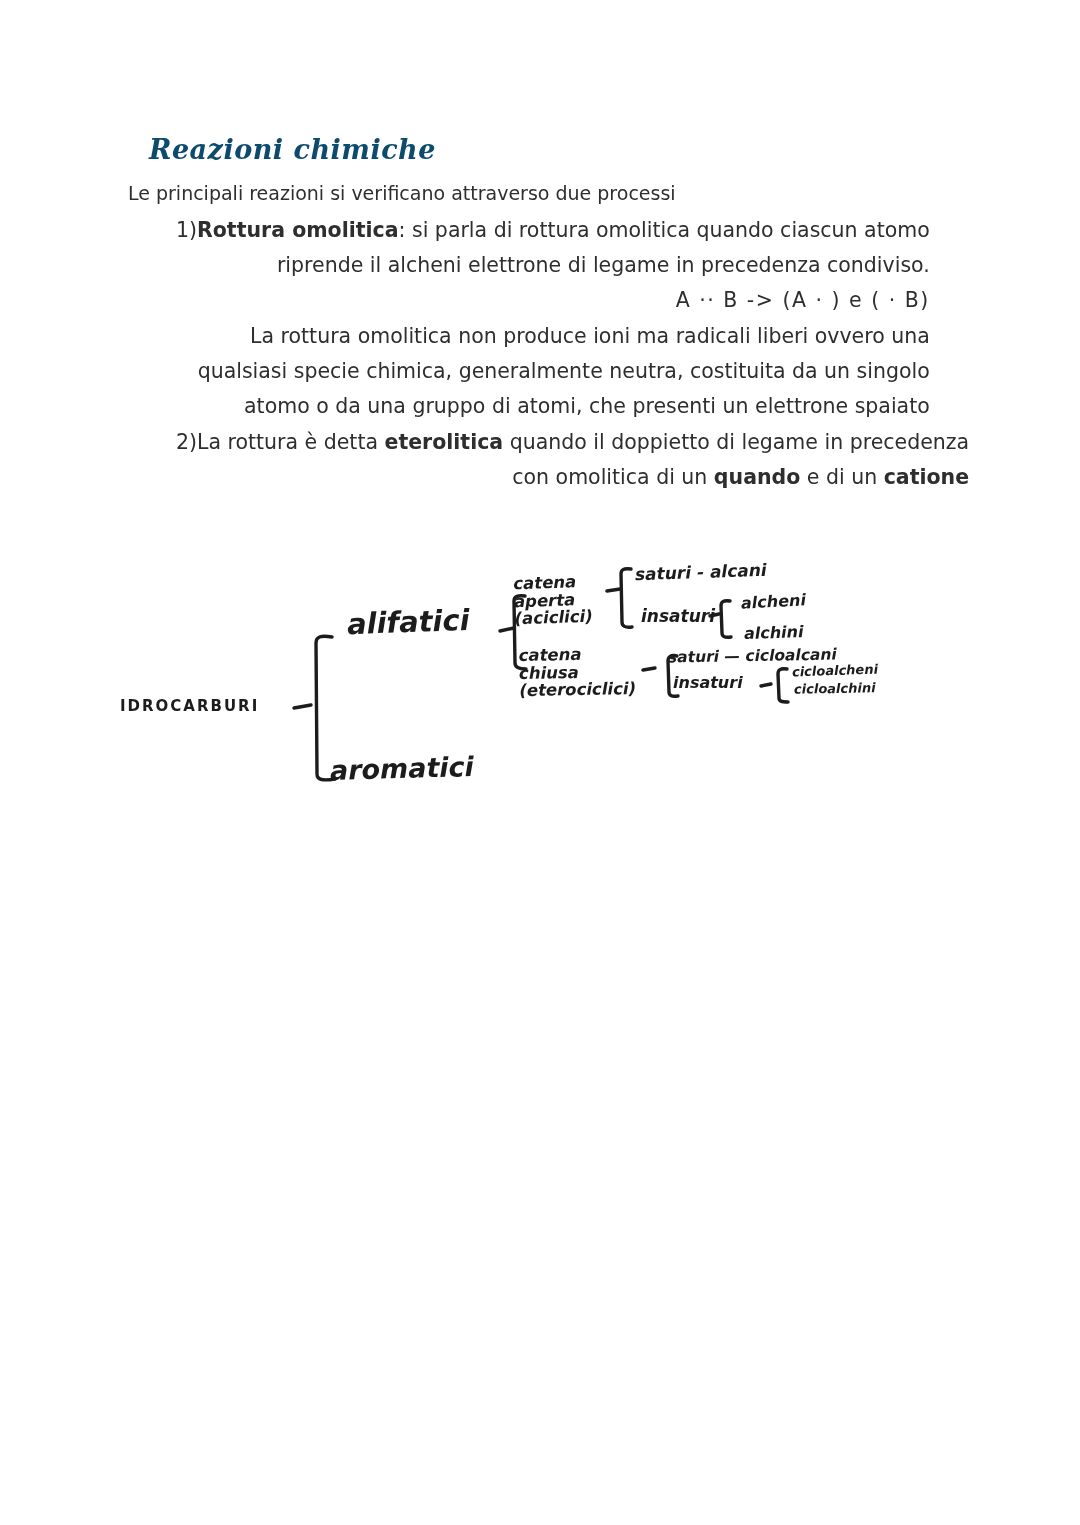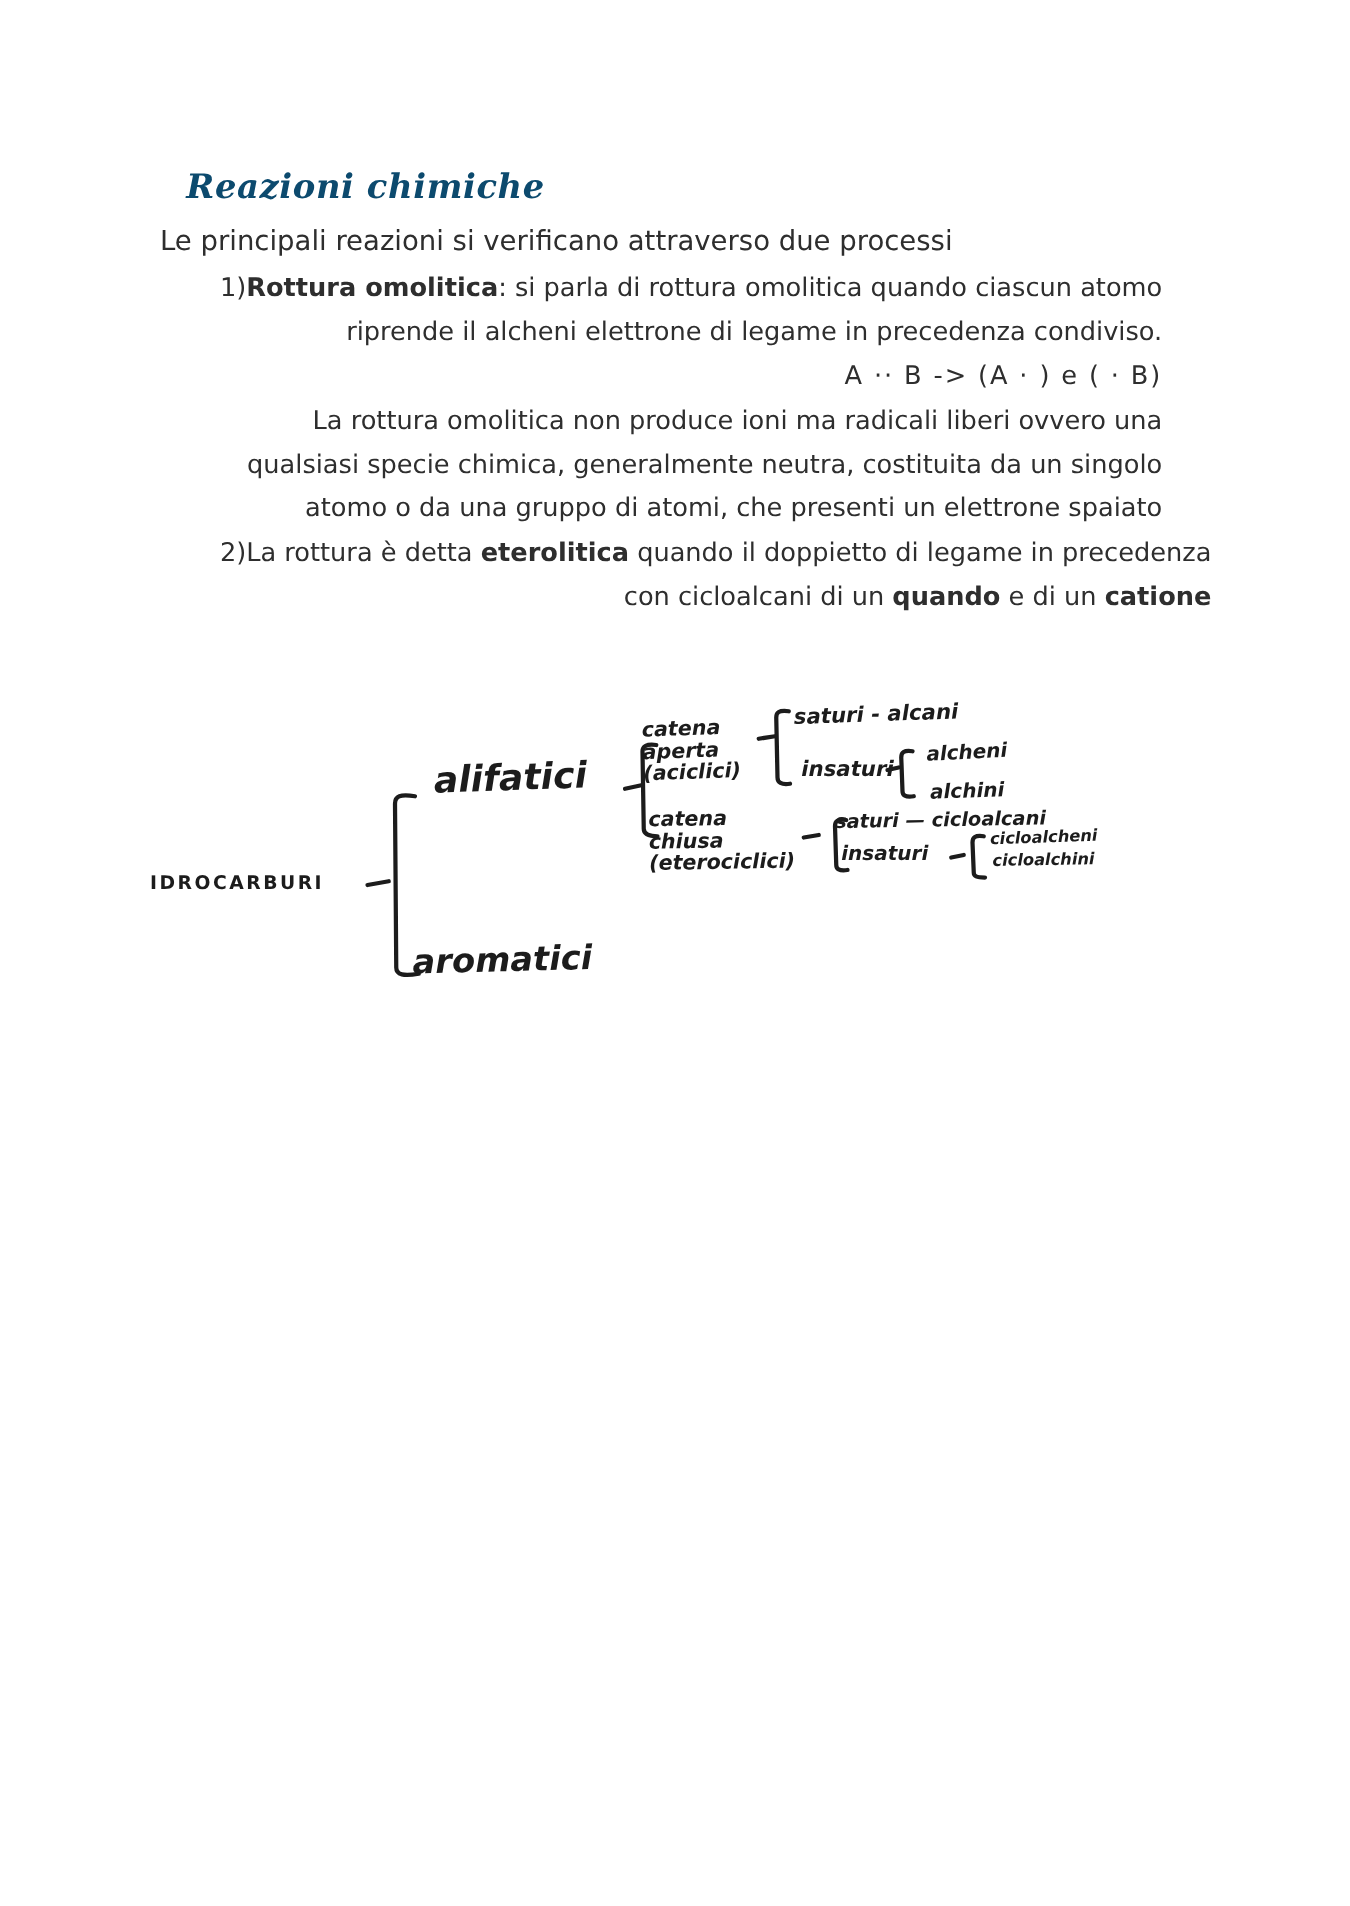--- a/index.html
+++ b/index.html
@@ -30,21 +30,21 @@
     font-size: 27px;
     color: #0c4a6e;
     white-space: nowrap;
     letter-spacing: 0.5px;
     margin-left: 20px;
   }
   .intro {
     position: absolute;
     left: 128px;
     top: 180px;
-    font-size: 22px;
+    font-size: 19px;
     line-height: 27px;
     white-space: nowrap;
   }
   .list-item {
     position: absolute;
     left: 160px;
     white-space: nowrap;
     font-size: 20.5px;
   }
   .item-1 { top: 213px; }
@@ -114,21 +114,21 @@
     <div class="ln"><span class="marker">1)</span><span class="b">Rottura omolitica</span><span>: si parla di rottura omolitica quando ciascun atomo</span></div>
     <div class="ln cont">riprende il alcheni elettrone di legame in precedenza condiviso.</div>
     <div class="ln cont formula">A ·· B -&gt; (A · ) e ( · B)</div>
     <div class="ln cont">La rottura omolitica non produce ioni ma radicali liberi ovvero una</div>
     <div class="ln cont">qualsiasi specie chimica, generalmente neutra, costituita da un singolo</div>
     <div class="ln cont">atomo o da una gruppo di atomi, che presenti un elettrone spaiato</div>
   </div>
 
   <div class="list-item item-2">
     <div class="ln"><span class="marker">2)</span><span>La rottura è detta </span><span class="b">eterolitica</span><span> quando il doppietto di legame in precedenza</span></div>
-    <div class="ln cont"><span>con cicloalcani di un </span><span class="b">quando</span><span> e di un </span><span class="b">catione</span></div>
+    <div class="ln cont"><span>con omolitica di un </span><span class="b">quando</span><span> e di un </span><span class="b">catione</span></div>
   </div>
 
   <div class="tree">
 
     <svg width="840" height="255" viewBox="0 0 840 255">
       <g fill="none" stroke="#1c1c1c" stroke-width="3.4" stroke-linecap="round" stroke-linejoin="round">
 
         <path d="M184,158 L201,155"></path>
 
         <path d="M222,87 C210,85 206,87 206,93 L207,224 C207,230 213,231 225,229"></path>

